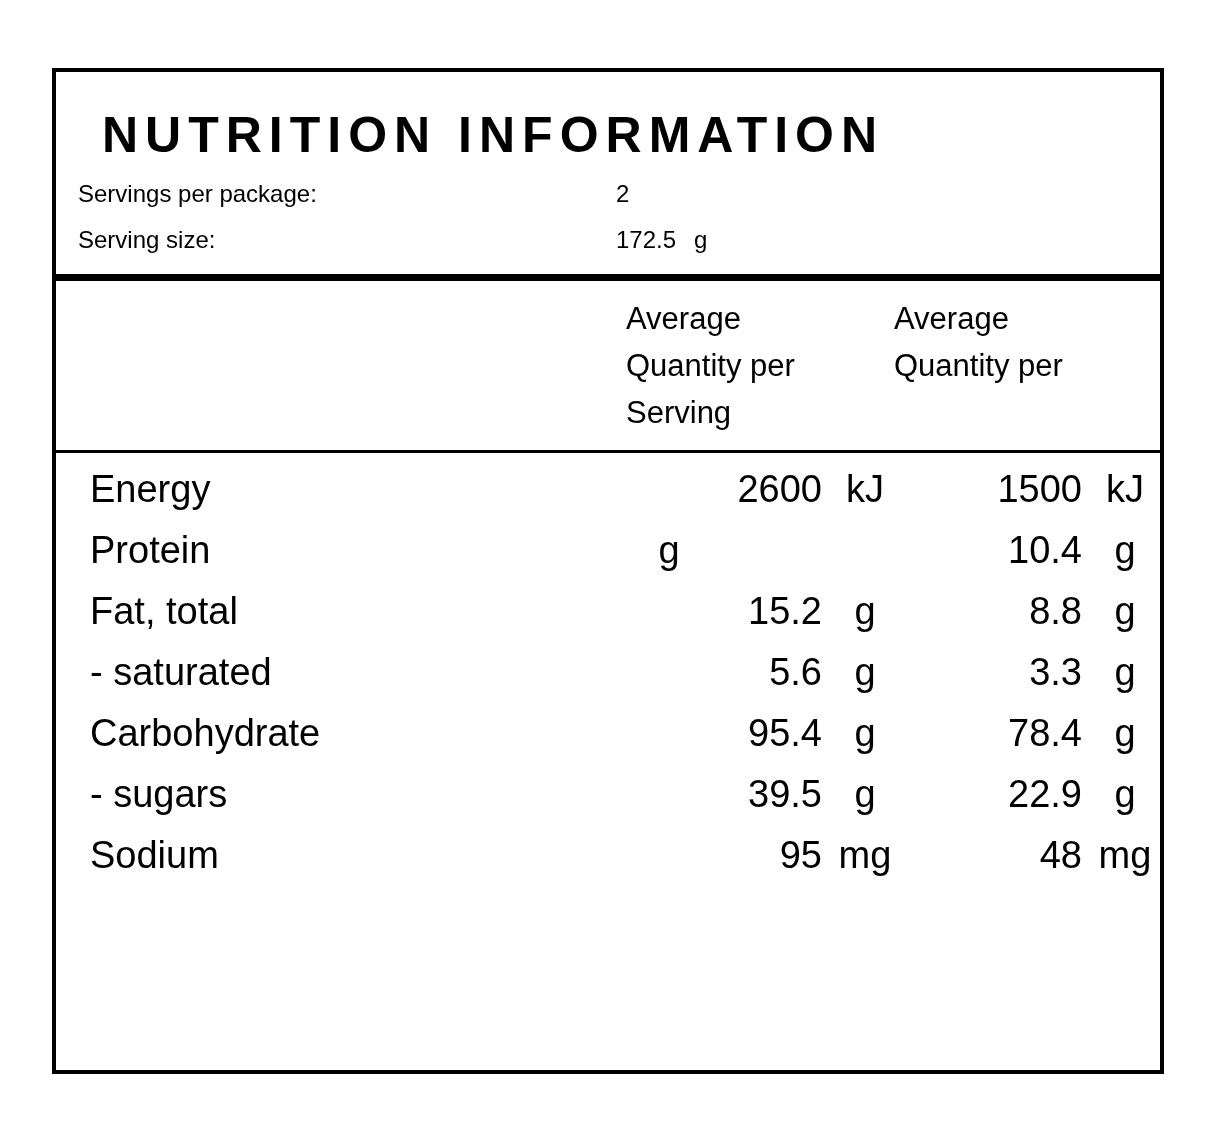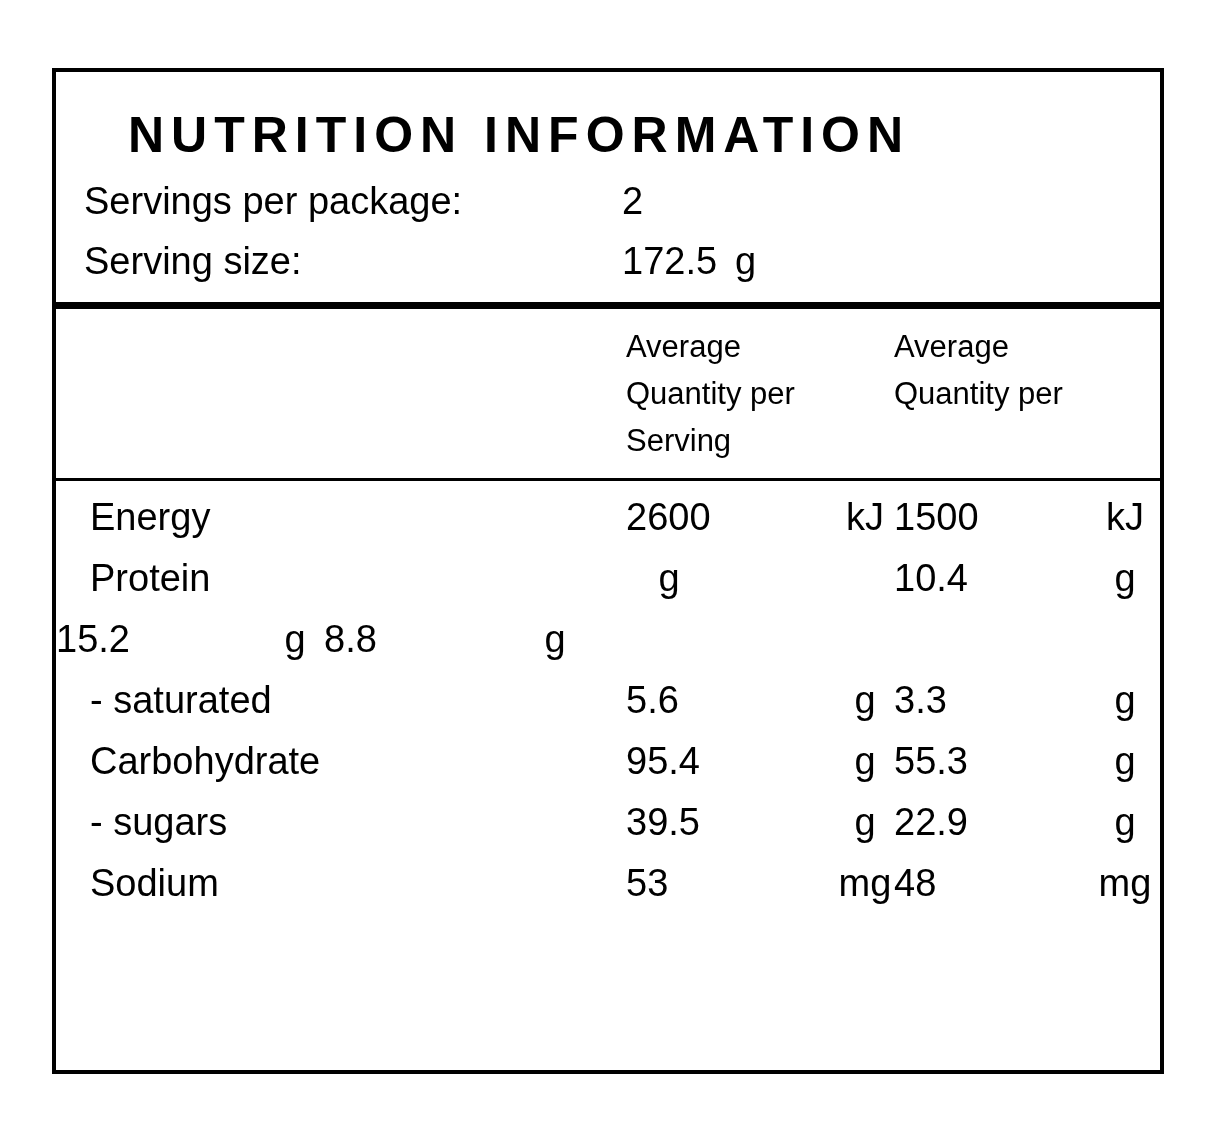--- a/index.html
+++ b/index.html
@@ -25,34 +25,34 @@
     box-sizing: border-box;
     background: #ffffff;
   }
 
   
   .title {
     font-size: 50px;
     font-weight: bold;
     letter-spacing: 7px;
     line-height: 1;
-    padding: 38px 0 0 72px;
+    padding: 38px 0 0 46px;
     white-space: nowrap;
   }
 
   
   .head-block {
     padding: 22px 0 0 0;
   }
   .head-row {
     display: flex;
     align-items: flex-start;
-    font-size: 38px;
+    font-size: 24px;
     line-height: 1.0;
-    padding: 0 0 22px 6px;
+    padding: 0 0 22px 0;
   }
   .head-label {
     padding-left: 22px;
     width: 560px;
     box-sizing: border-box;
     white-space: nowrap;
   }
   .head-value {
     white-space: nowrap;
   }
@@ -118,20 +118,21 @@
   .row .v-serv {
     width: 268px;
     flex: 0 0 268px;
   }
   .row .v-100 {
     width: 260px;
     flex: 0 0 260px;
   }
   .num {
     flex: 1 1 auto;
+    text-align: right;
     white-space: nowrap;
   }
   .unit {
     flex: 0 0 auto;
     width: 72px;
     padding-left: 14px;
     text-align: center;
     white-space: nowrap;
     box-sizing: border-box;
   }
@@ -191,20 +192,21 @@
       <div class="cellpair v-serv">
         <span class="unit">g</span>
       </div>
       <div class="cellpair v-100">
         <span class="num">10.4</span>
         <span class="unit">g</span>
       </div>
     </div>
 
     <div class="row">
+      <div class="nutrient">Fat, total</div>
       <div class="cellpair v-serv">
         <span class="num">15.2</span>
         <span class="unit">g</span>
       </div>
       <div class="cellpair v-100">
         <span class="num">8.8</span>
         <span class="unit">g</span>
       </div>
     </div>
 
@@ -220,41 +222,41 @@
       </div>
     </div>
 
     <div class="row">
       <div class="nutrient">Carbohydrate</div>
       <div class="cellpair v-serv">
         <span class="num">95.4</span>
         <span class="unit">g</span>
       </div>
       <div class="cellpair v-100">
-        <span class="num">55.3</span>
+        <span class="num">78.4</span>
         <span class="unit">g</span>
       </div>
     </div>
 
     <div class="row">
       <div class="nutrient">- sugars</div>
       <div class="cellpair v-serv">
         <span class="num">39.5</span>
         <span class="unit">g</span>
       </div>
       <div class="cellpair v-100">
         <span class="num">22.9</span>
         <span class="unit">g</span>
       </div>
     </div>
 
     <div class="row">
       <div class="nutrient">Sodium</div>
       <div class="cellpair v-serv">
-        <span class="num">53</span>
+        <span class="num">95</span>
         <span class="unit">mg</span>
       </div>
       <div class="cellpair v-100">
         <span class="num">48</span>
         <span class="unit">mg</span>
       </div>
     </div>
 
   </div>
 </div>

